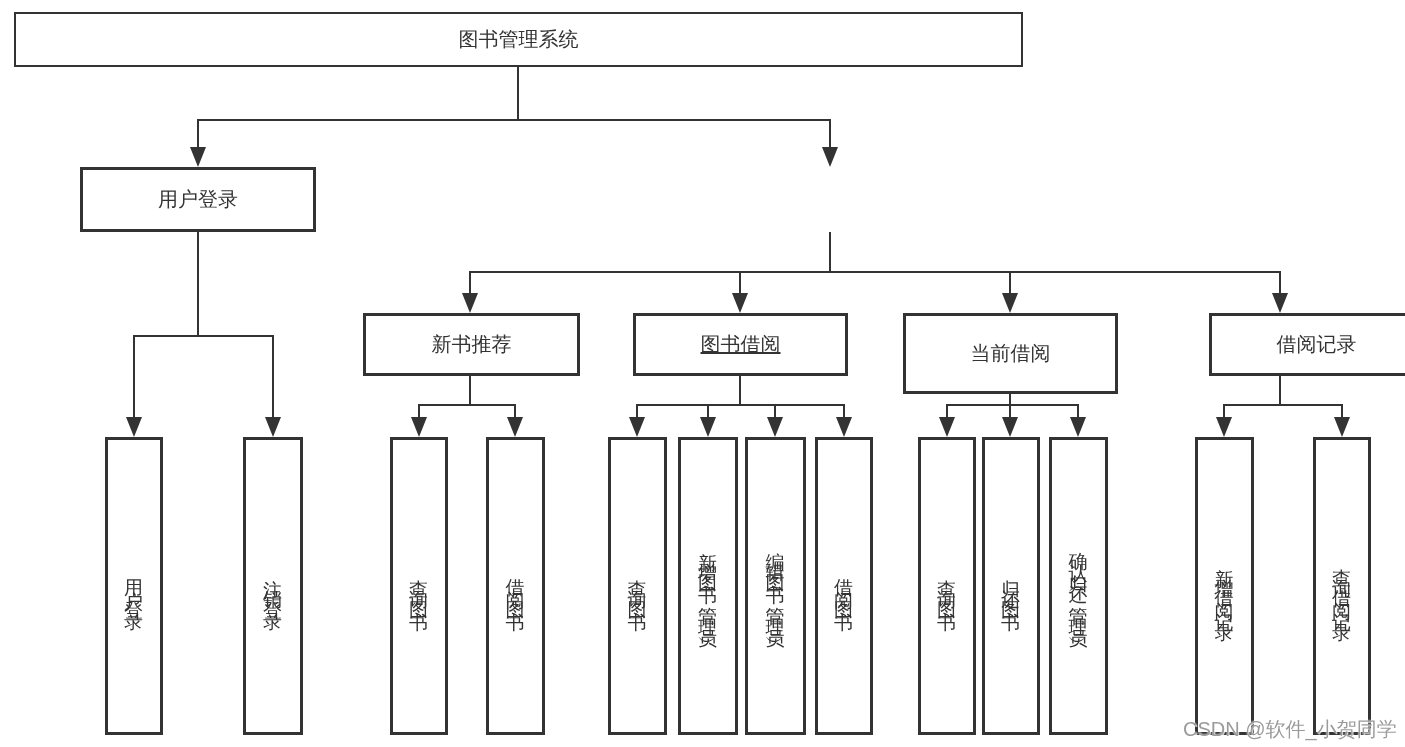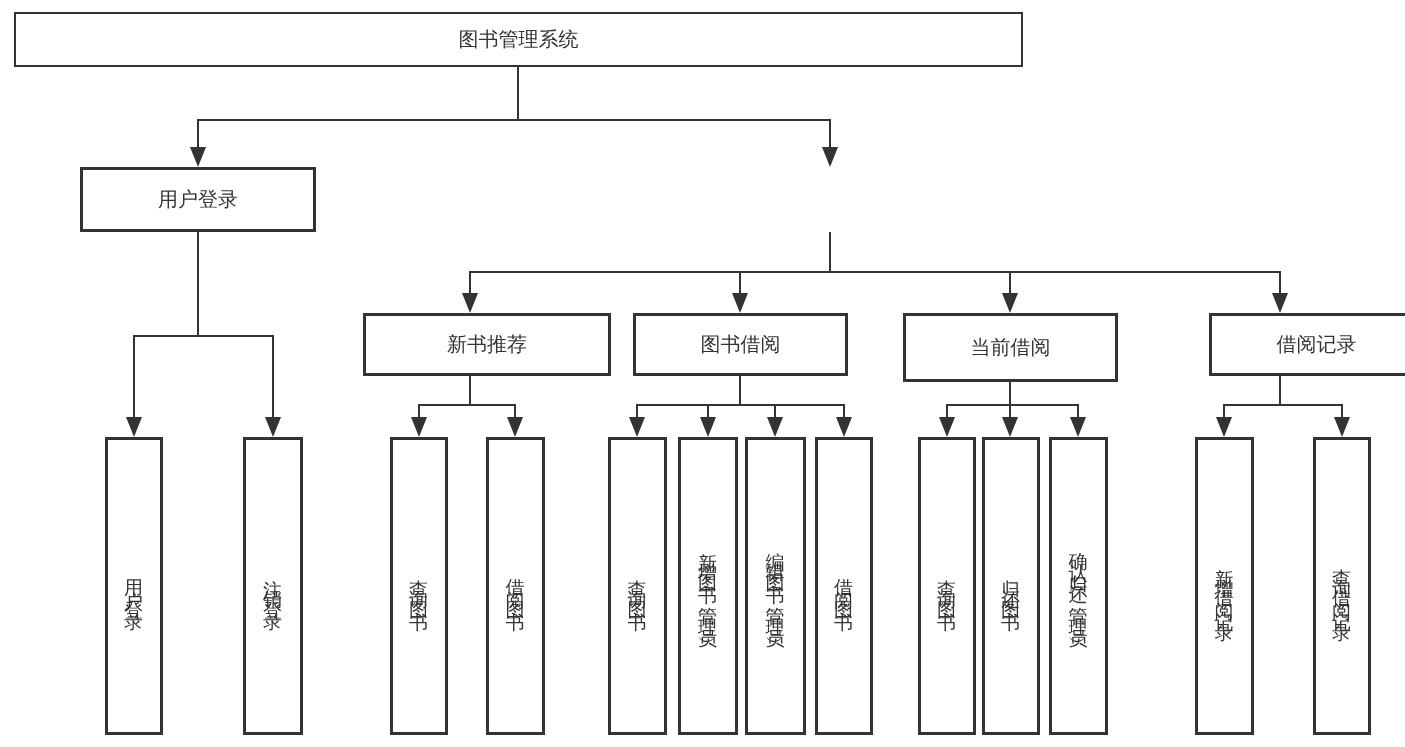--- a/index.html
+++ b/index.html
@@ -63,23 +63,23 @@
 </style>
 </head>
 <body>
 
 <div id="canvas">
 
   <div class="box root" style="left:14px; top:12px; width:1009px; height:55px;">图书管理系统</div>
 
   <div class="box" style="left:80px; top:167px; width:236px; height:65px;">用户登录</div>
 
-  <div class="box" style="left:363px; top:313px; width:248px; height:63px;">新书推荐</div>
-  <div class="box" style="left:633px; top:313px; width:215px; height:63px;">图书借阅</div>
-  <div class="box" style="left:903px; top:313px; width:215px; height:69px;">当前借阅</div>
+  <div class="box" style="left:363px; top:313px; width:217px; height:63px;">新书推荐</div>
+  <div class="box" style="left:633px; top:313px; width:215px; height:63px;text-decoration:underline;">图书借阅</div>
+  <div class="box" style="left:903px; top:313px; width:215px; height:81px;">当前借阅</div>
   <div class="box" style="left:1173px; top:313px; width:215px; height:63px;margin-left:36px;">借阅记录</div>
 
   <div class="box" style="left:105px; top:437px; width:58px; height:298px;">
     <span class="vtext">用户登录</span>
   </div>
   <div class="box" style="left:243px; top:437px; width:60px; height:298px;">
     <span class="vtext">注销登录</span>
   </div>
 
   <div class="box" style="left:390px; top:437px; width:58px; height:298px;">
@@ -112,20 +112,21 @@
     <span class="vtext">确认归还（管理员）</span>
   </div>
 
   <div class="box" style="left:1195px; top:437px; width:59px; height:298px;">
     <span class="vtext">新增借阅记录</span>
   </div>
   <div class="box" style="left:1313px; top:437px; width:58px; height:298px;">
     <span class="vtext">查询借阅记录</span>
   </div>
 
+  <div class="watermark">CSDN @软件_小贺同学</div>
 <div class="line" style="left: 517px; top: 67px; width: 2px; height: 54px;"></div>
     <div class="line" style="left: 197px; top: 119px; width: 634px; height: 2px;"></div>
     <div class="line" style="left: 197px; top: 119px; width: 2px; height: 32px;"></div>
     <div class="arrow" style="left: 190px; top: 147px;"></div>
     <div class="line" style="left: 829px; top: 119px; width: 2px; height: 32px;"></div>
     <div class="arrow" style="left: 822px; top: 147px;"></div>
     <div class="line" style="left: 197px; top: 232px; width: 2px; height: 105px;"></div>
     <div class="line" style="left: 133px; top: 335px; width: 141px; height: 2px;"></div>
     <div class="line" style="left: 133px; top: 335px; width: 2px; height: 86px;"></div>
     <div class="arrow" style="left: 126px; top: 417px;"></div>

